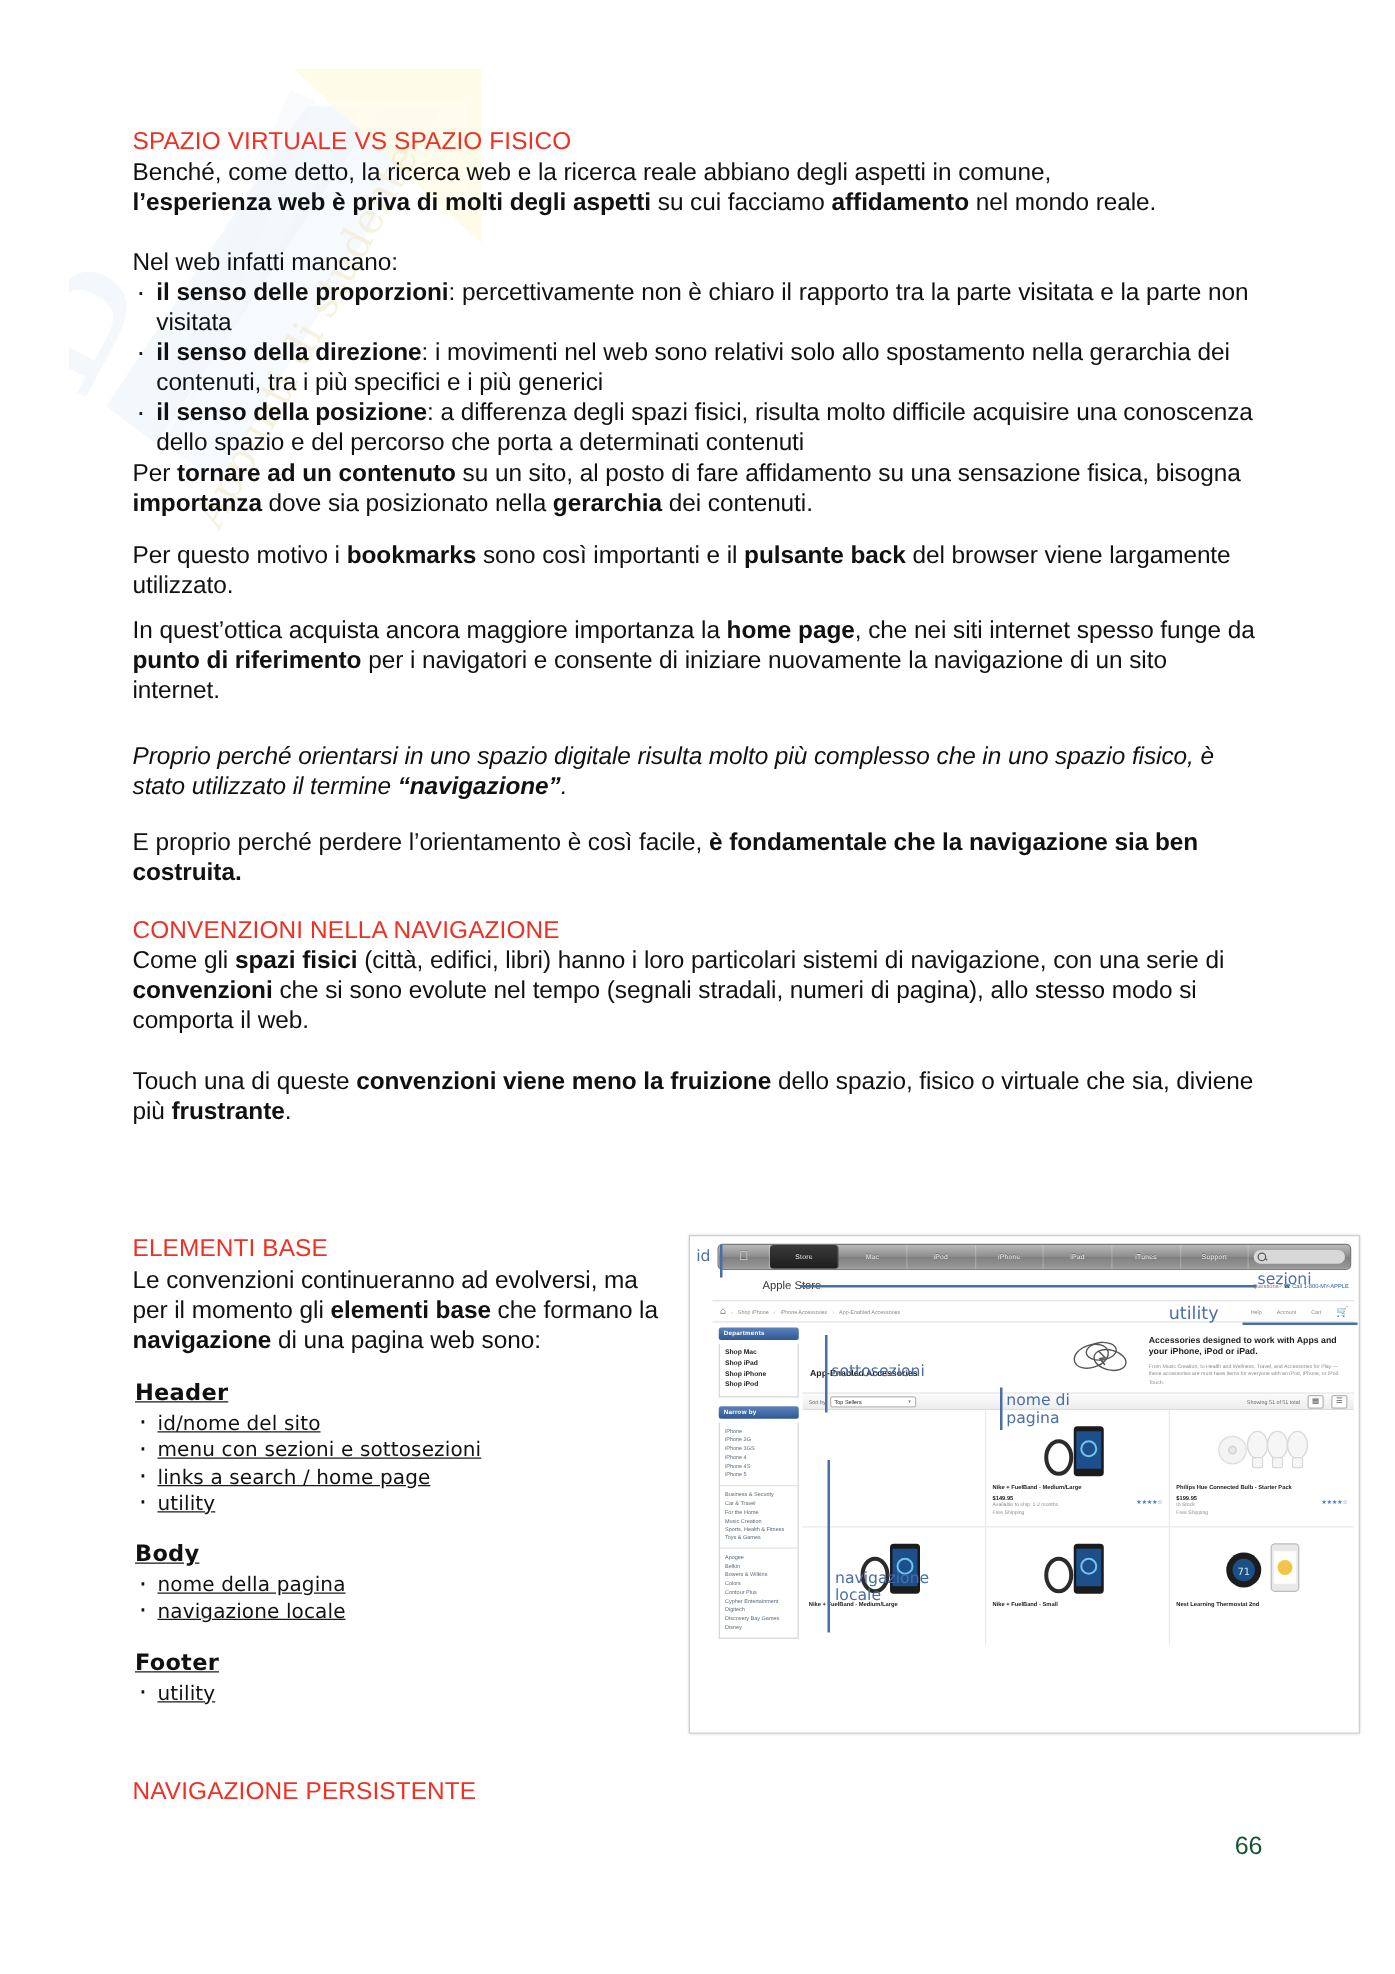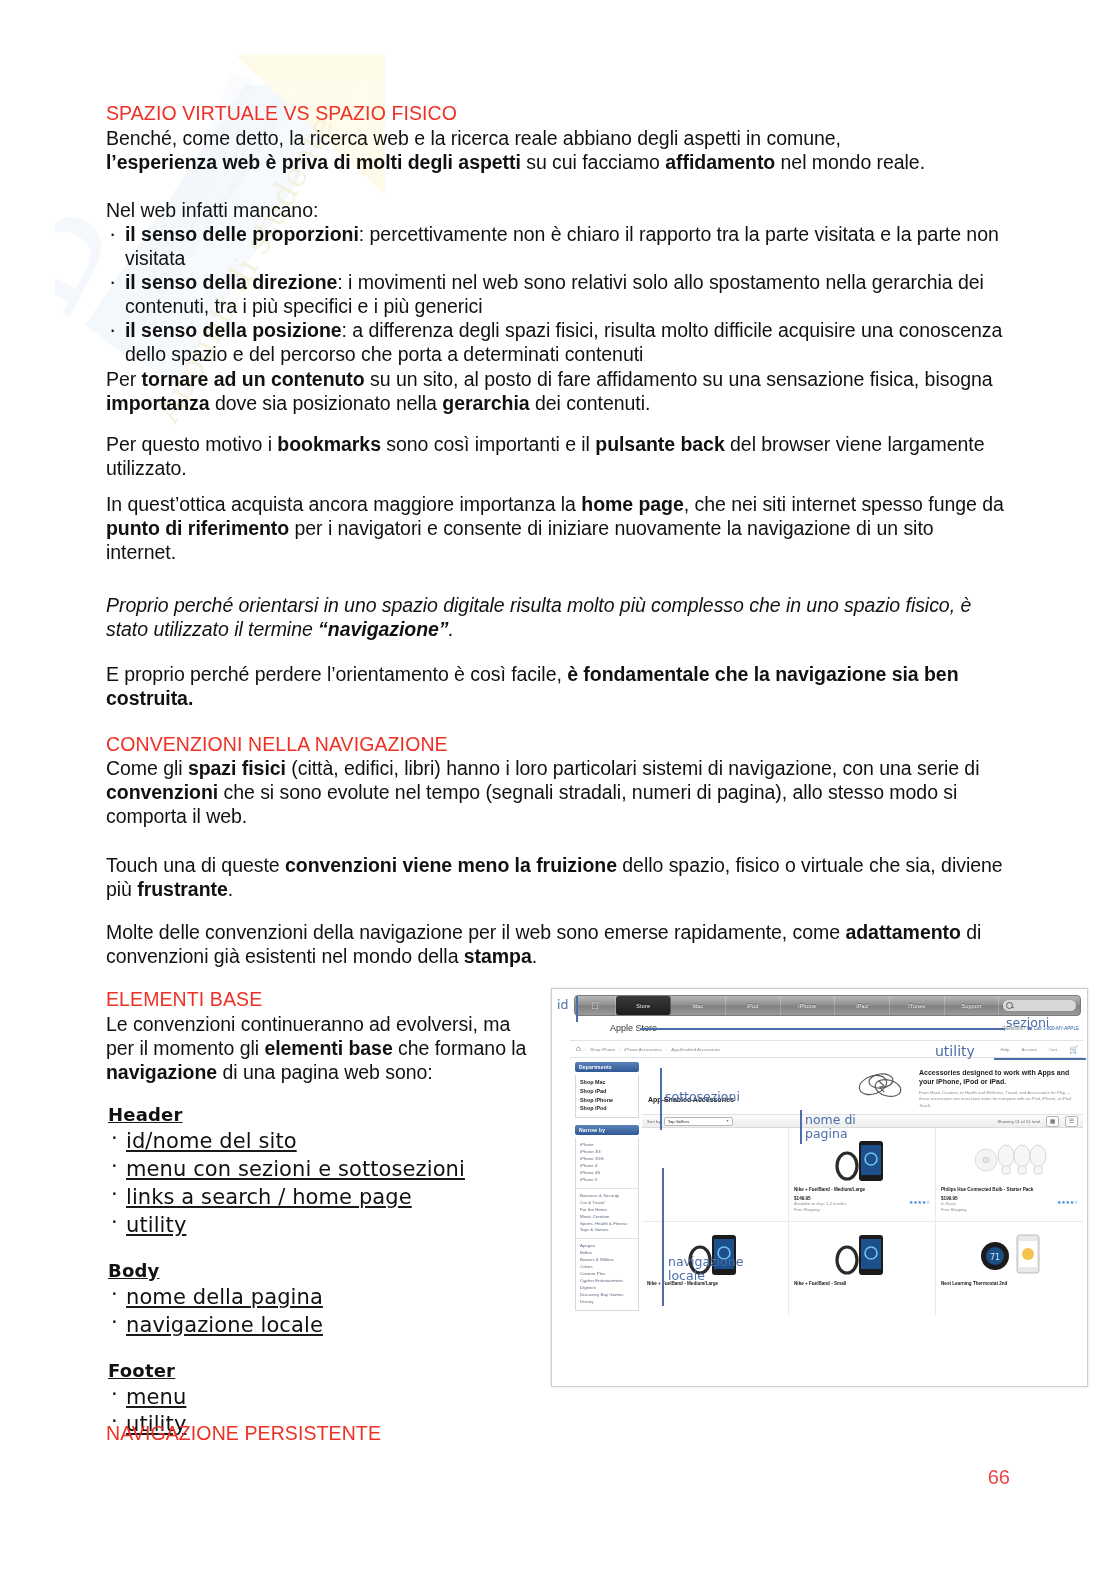--- a/index.html
+++ b/index.html
@@ -96,41 +96,41 @@
     margin: 0 0 3px 0;
     color: #111;
     letter-spacing: .2px;
   }
   .geo ul {
     list-style: none;
     margin: 0 0 20px 0;
     padding: 0;
   }
   .geo ul li {
-    font-size: 21px;
+    font-size: 16px;
     line-height: 1.33;
     position: relative;
     padding-left: 18px;
     color: #111;
     letter-spacing: .1px;
   }
   .geo ul li::before {
     content: "\00B7";
     position: absolute;
     left: 3px;
     top: -3px;
     font-size: 21px;
   }
 
   #page-number {
     position: absolute;
     right: 106px;
     top: 1466px;
     font-size: 20px;
-    color: #ef4444;
+    color: #14532d;
   }
 
   
   #shot {
     position: absolute;
     left: 551px;
     top: 988px;
     width: 535px;
     height: 397px;
     background: #ffffff;
@@ -400,25 +400,20 @@
       <span>Come gli </span><b>spazi fisici</b><span> (città, edifici, libri) hanno i loro particolari sistemi di navigazione, con una serie di </span><b>convenzioni</b><span> che si sono evolute nel tempo (segnali stradali, numeri di pagina), allo stesso modo si comporta il web.</span>
     </p>
   </div>
 
   <div class="col" style="top:853px;">
     <p class="body">
       <span>Touch una di queste </span><b>convenzioni viene meno la fruizione</b><span> dello spazio, fisico o virtuale che sia, diviene più </span><b>frustrante</b><span>.</span>
     </p>
   </div>
 
-  <div class="col" style="top:920px;">
-    <p class="body">
-      <span>Molte delle convenzioni della navigazione per il web sono emerse rapidamente, come </span><b>adattamento</b><span> di convenzioni già esistenti nel mondo della </span><b>stampa</b><span>.</span>
-    </p>
-  </div>
 
   <div style="position:absolute;left:106px;top:988px;width:430px;">
     <h2 class="sec">ELEMENTI BASE</h2>
     <p class="body" style="margin-top:1px;">
       <span>Le convenzioni continueranno ad evolversi, ma per il momento gli </span><b>elementi base</b><span> che formano la </span><b>navigazione</b><span> di una pagina web sono:</span>
     </p>
   </div>
 
   <div class="geo" style="top:1104px;text-decoration:underline;">
     <h3>Header</h3>
@@ -430,21 +425,20 @@
     </ul>
 
     <h3>Body</h3>
     <ul>
       <li>nome della pagina</li>
       <li>navigazione locale</li>
     </ul>
 
     <h3>Footer</h3>
     <ul>
-      <li>menu</li>
       <li>utility</li>
     </ul>
   </div>
 
   <div style="position:absolute;left:106px;top:1422px;width:500px;">
     <h2 class="sec">NAVIGAZIONE PERSISTENTE</h2>
   </div>
 
   <div id="page-number">66</div>
 

